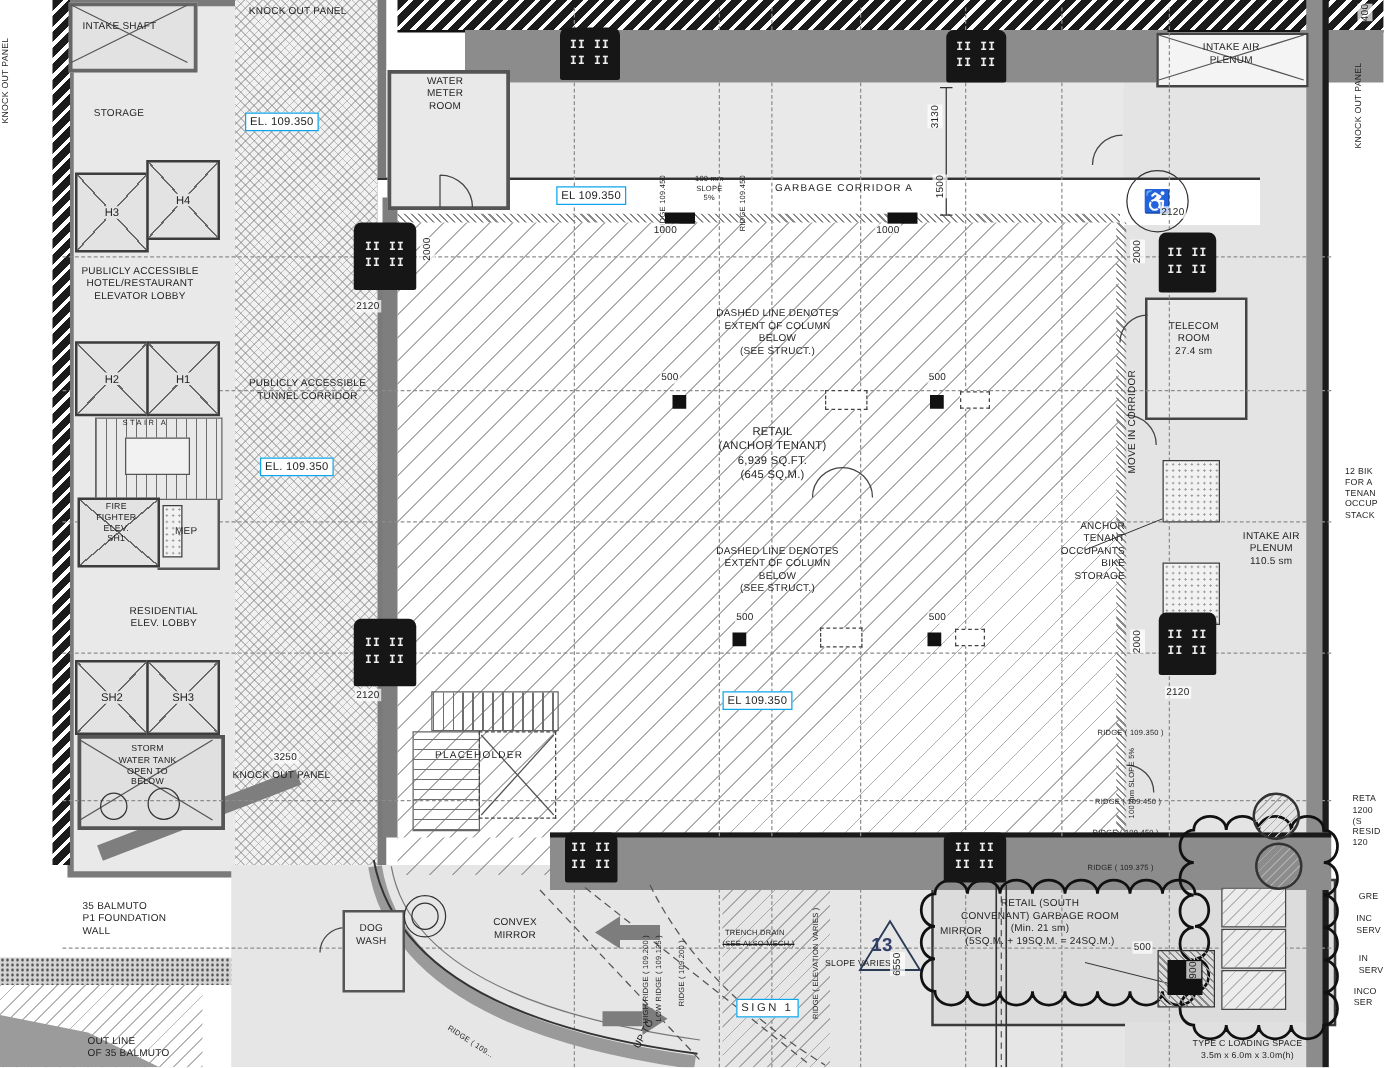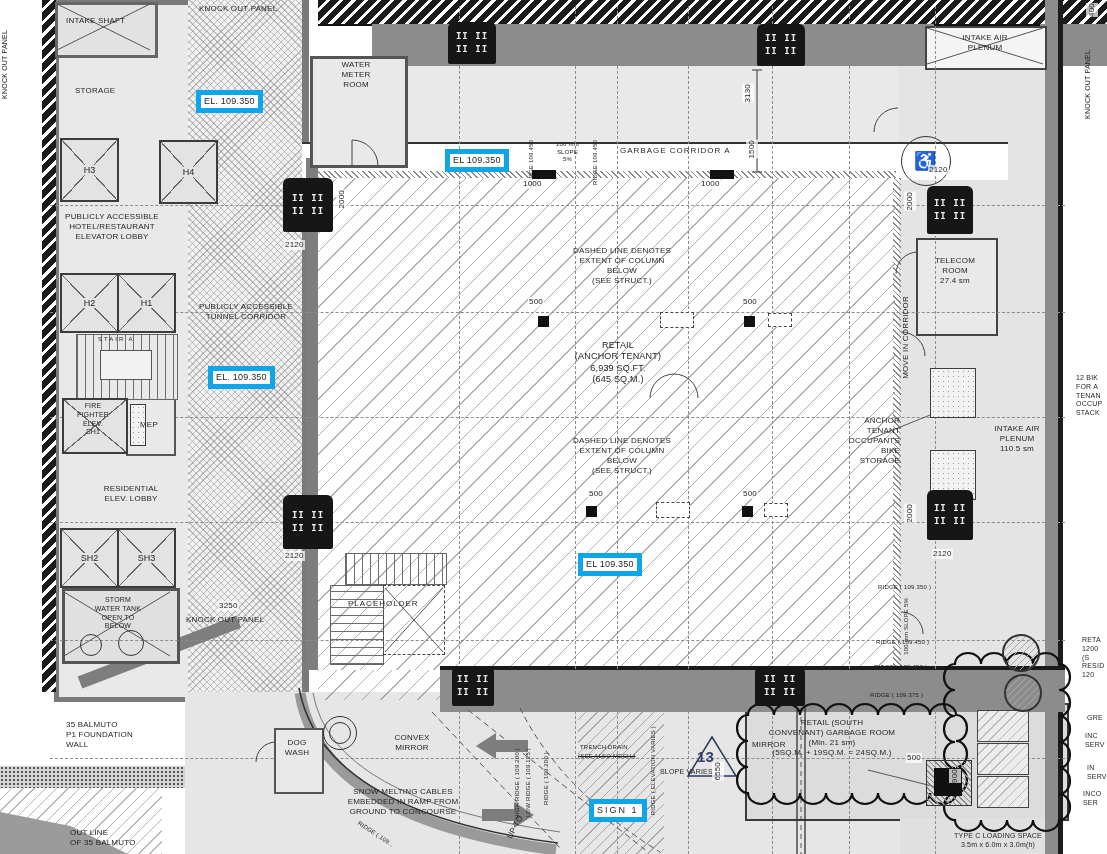--- a/index.html
+++ b/index.html
@@ -5,21 +5,21 @@
   html,body{margin:0;padding:0;background:#fff;}
   #plan{position:relative;width:1107px;height:854px;background:#fff;overflow:hidden;
         font-family:"Liberation Sans",sans-serif;color:#1f1f1f;}
   .abs{position:absolute;}
   .fill{position:absolute;z-index:1;}
   .wall{position:absolute;background:#7e7e7e;z-index:2;}
   .lbl{position:absolute;font-size:8px;line-height:1.25;color:#1f1f1f;white-space:pre-line;z-index:6;letter-spacing:.2px;}
   .c{text-align:center;} .r{text-align:right;}
   .v{writing-mode:vertical-rl;transform:rotate(180deg);white-space:pre;}
   .t6{font-size:6px;} .t7{font-size:7px;} .t9{font-size:9px;}
-  .boxed{border:5px solid #0ea5e9;background:#fff;padding:1px 3px;white-space:nowrap;font-size:9px;z-index:7;}
+  .boxed{border:1px solid #0ea5e9;background:#fff;padding:1px 3px;white-space:nowrap;font-size:9px;z-index:7;}
   .dim{background:rgba(255,255,255,.72);padding:0 1px;}
   .strike{text-decoration:line-through;}
   .diag{background-image:repeating-linear-gradient(135deg,rgba(110,110,110,.55) 0 1px,transparent 1px 13px);}
   .diag2{background-image:repeating-linear-gradient(135deg,rgba(110,110,110,.5) 0 1px,transparent 1px 8px);}
   .xh{background:#f1f1f1;background-image:repeating-linear-gradient(45deg,rgba(125,125,125,.45) 0 1px,transparent 1px 5px),repeating-linear-gradient(135deg,rgba(125,125,125,.45) 0 1px,transparent 1px 5px);}
   .bh{background-image:repeating-linear-gradient(135deg,#1b1b1b 0 6px,#fff 6px 9px);}
   .tight{background-image:repeating-linear-gradient(45deg,#8a8a8a 0 1.2px,transparent 1.2px 4px);}
   .grid-v{position:absolute;width:0;border-left:1px dashed #8d8d8d;z-index:3;}
   .grid-h{position:absolute;height:0;border-top:1px dashed #8d8d8d;z-index:3;}
   .xbox{position:absolute;background-color:#e3e3e3;border:2px solid #3c3c3c;z-index:5;
@@ -137,21 +137,21 @@
   <div class="hcol" style="left:283px;top:178px;width:50px;height:54px;"></div>
   <div class="hcol" style="left:283px;top:495px;width:50px;height:54px;"></div>
   <div class="hcol" style="left:927px;top:186px;width:46px;height:48px;"></div>
   <div class="hcol" style="left:927px;top:490px;width:46px;height:50px;"></div>
   <div class="hcol" style="left:452px;top:666px;width:42px;height:40px;"></div>
   <div class="hcol" style="left:755px;top:666px;width:50px;height:40px;"></div>
 
   <div class="xbox" style="left:60px;top:138px;width:55px;height:60px;">
       <span>H3</span>
     </div>
-  <div class="xbox" style="left:117px;top:140px;width:55px;height:60px;margin-left:42px;">
+  <div class="xbox" style="left:117px;top:128px;width:55px;height:60px;">
       <span>H4</span>
     </div>
   <div class="xbox" style="left:60px;top:273px;width:55px;height:56px;text-align:right;">
       <span>H2</span>
     </div>
   <div class="xbox" style="left:117px;top:273px;width:55px;height:56px;">
       <span>H1</span>
     </div>
   <div class="xbox" style="left:60px;top:528px;width:55px;height:56px;">
       <span>SH2</span>
@@ -310,23 +310,20 @@
   <div class="lbl" style="left:66px;top:720px;">35 BALMUTO
 P1 FOUNDATION
 WALL</div>
   <div class="lbl" style="left:70px;top:828px;">OUT LINE
 OF 35 BALMUTO</div>
 
   <div class="lbl c" style="left:276px;top:738px;width:42px;">DOG
 WASH</div>
   <div class="lbl c" style="left:384px;top:733px;width:56px;">CONVEX
 MIRROR</div>
-  <div class="lbl c" style="left:334px;top:787px;width:138px;">SNOW MELTING CABLES
-EMBEDDED IN RAMP FROM
-GROUND TO CONCOURSE</div>
   <div class="lbl" style="left:505px;top:836px;transform:rotate(-62deg);transform-origin:left top;">UP TO</div>
   <div class="lbl t6" style="left:360px;top:820px;transform:rotate(33deg);transform-origin:left top;">RIDGE ( 109...</div>
   <div class="lbl v t6" style="left:514px;top:748px;">HIGH RIDGE ( 109.200 )</div>
   <div class="lbl v t6" style="left:525px;top:748px;">LOW RIDGE ( 109.125 )</div>
   <div class="lbl v t6" style="left:543px;top:752px;">RIDGE ( 109.200 )</div>
   <div class="lbl t6" style="left:580px;top:744px;">TRENCH DRAIN</div>
   <div class="lbl t6 strike" style="left:578px;top:753px;">(SEE ALSO MECH.)</div>
   <div class="lbl boxed" style="left:589px;top:799px;letter-spacing:2px;">SIGN 1</div>
   <div class="lbl v t6" style="left:650px;top:726px;">RIDGE ( ELEVATION VARIES )</div>
   <div class="lbl t7" style="left:660px;top:768px;">SLOPE VARIES</div>

